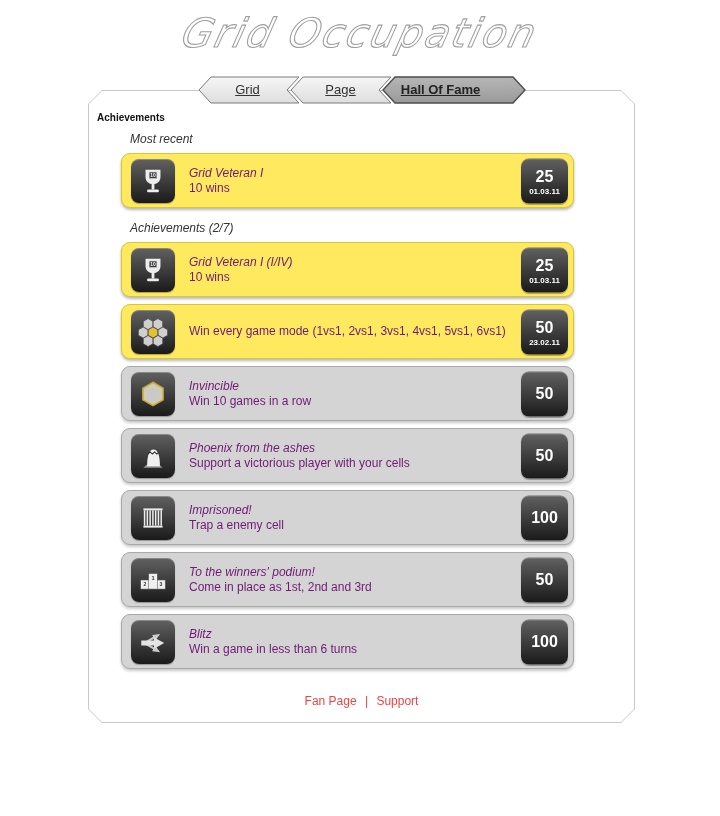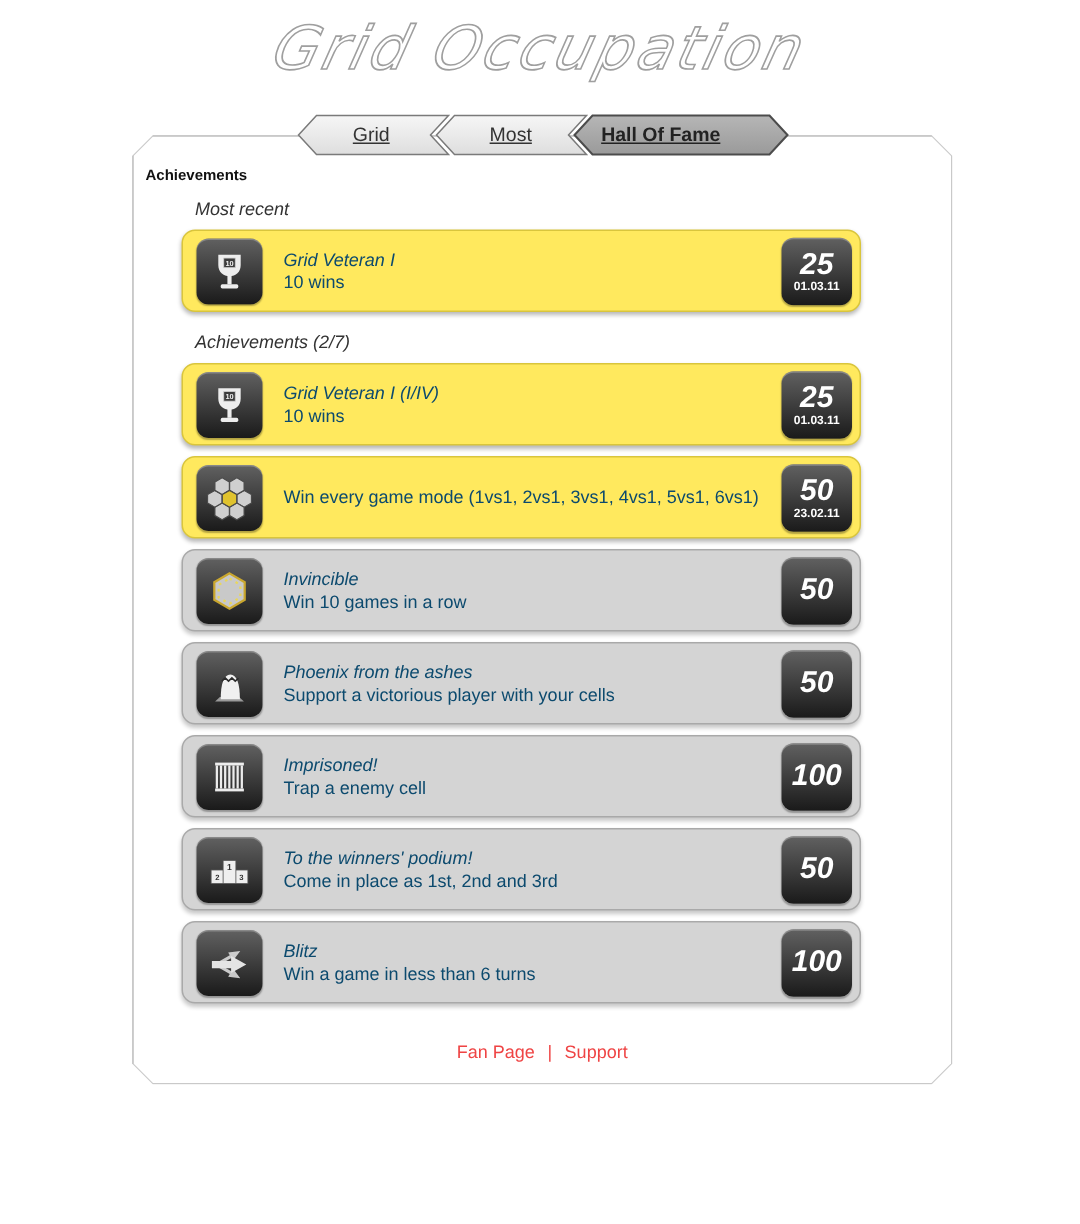--- a/index.html
+++ b/index.html
@@ -60,31 +60,31 @@
     box-shadow:0 2px 3px rgba(0,0,0,0.22);
   }
 
   .icon-tile {
     flex:none; width:44px; height:44px; margin-left:9px; border-radius:8px;
     background:linear-gradient(180deg, var(--tile-top, #616161), var(--tile-bottom, #1a1a1a));
     display:flex; align-items:center; justify-content:center;
     box-shadow:inset 0 1px 0 rgba(255,255,255,0.25), 0 1px 1px rgba(0,0,0,0.3);
   }
 
-  .card-text { margin-left:14px; font-size:12px; color:#0c4a6e; line-height:15px; padding-right:60px; }
+  .card-text { margin-left:14px; font-size:12px; color:#701a75; line-height:15px; padding-right:60px; }
   .card-title { font-style:italic; }
 
   .points-tile {
     position:absolute; right:5px; top:50%; transform:translateY(-50%);
     width:47px; height:45px; border-radius:8px; color:#fff; text-align:center;
     background:linear-gradient(180deg, var(--tile-top, #5e5e5e), var(--tile-bottom, #161616));
     display:flex; flex-direction:column; align-items:center; justify-content:center;
     box-shadow:inset 0 1px 0 rgba(255,255,255,0.25), 0 1px 1px rgba(0,0,0,0.3);
   }
-  .points-value { font-size:20px; font-weight:bold; line-height:20px;font-style:italic; }
+  .points-value { font-size:16px; font-weight:bold; line-height:20px; }
   .points-date { font-size:8px; font-weight:bold; line-height:9px; }
 
   
   .footer { position:absolute; bottom:15px; width:100%; text-align:center; font-size:12px; color:#ef4444; z-index:4; }
   .footer-link { cursor:pointer; }
   .footer-sep { margin:0 5px; }
 </style>
 </head>
 <body>
 
@@ -106,21 +106,21 @@
         <linearGradient id="tabDark" x1="0" y1="0" x2="0" y2="1">
           <stop offset="0" stop-color="#b6b6b6"></stop>
             <stop offset="1" stop-color="#9a9a9a"></stop>
         </linearGradient>
       </defs>
       <polygon points="14,1 102,1 90,14 102,27 14,27 2,14" fill="url(#tabLight)" stroke="#7a7a7a" stroke-width="1"></polygon>
       <polygon points="106,1 194,1 182,14 194,27 106,27 94,14" fill="url(#tabLight)" stroke="#7a7a7a" stroke-width="1"></polygon>
       <polygon points="198,1 316,1 328,14 316,27 198,27 186,14" fill="url(#tabDark)" stroke="#4c4c4c" stroke-width="1.4"></polygon>
     </svg>
     <span class="tab-label" style="left:2px; width:98px;">Grid</span>
-    <span class="tab-label" style="left:94px; width:100px;">Most</span>
+    <span class="tab-label" style="left:94px; width:100px;">Page</span>
     <span class="tab-label active" style="left:173px; width:142px;">Hall Of Fame</span>
   </div>
 
   <div class="panel-content">
     <div class="panel-heading">Achievements</div>
 
     <div class="section-label">Most recent</div>
     <div class="cards">
 
       <div class="card unlocked">

